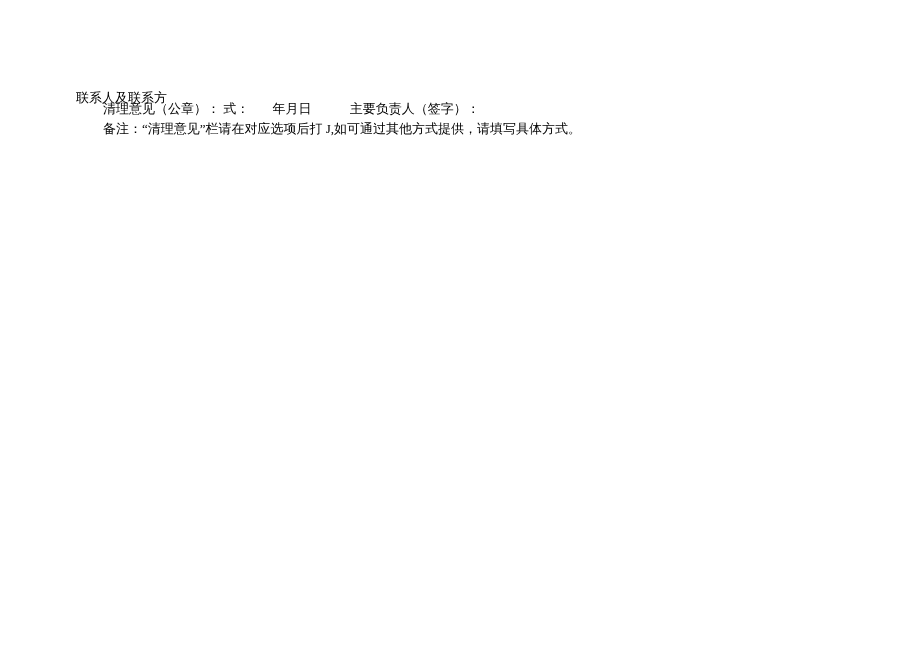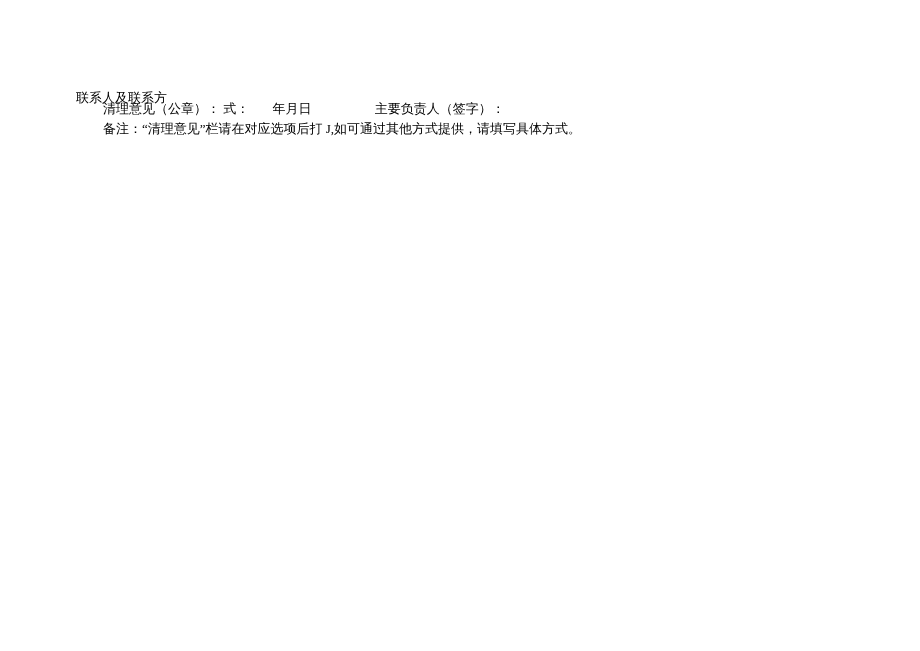--- a/index.html
+++ b/index.html
@@ -26,22 +26,22 @@
       position: absolute;
       left: 103px;
       top: 100px;
       font-size: 13px;
     }
     .form-segment {
       display: inline-block;
     }
     .seg-unit { margin-right: 0; }
     .seg-shi { margin-left: 0; margin-right: 0; }
-    .seg-date { margin-left: 20px; margin-right: 0; }
-    .seg-resp { margin-left: 60px; }
+    .seg-date { margin-left: 20px; margin-right: 7px; }
+    .seg-resp { margin-left: 28px; }
     .note-line {
       position: absolute;
       left: 103px;
       top: 120px;
       font-size: 13px;
     }
   </style>
 </head>
 <body>
 

